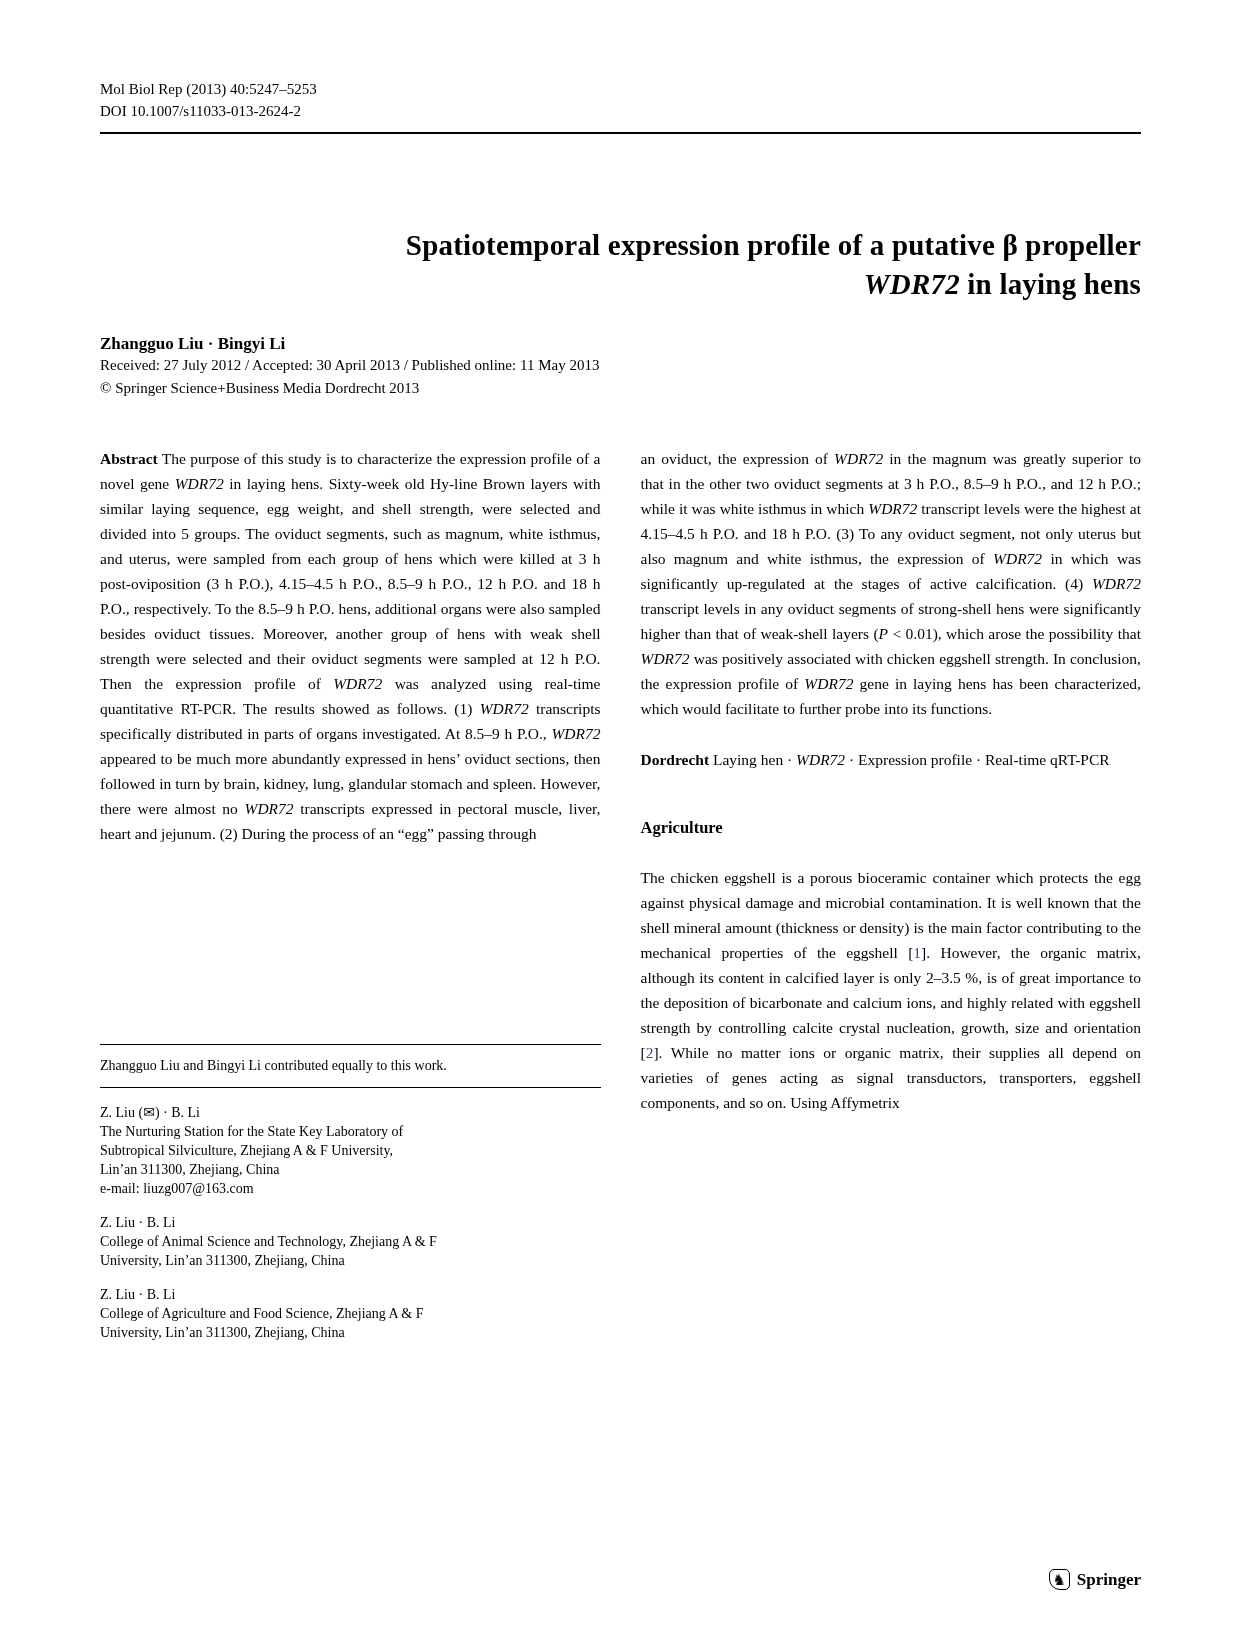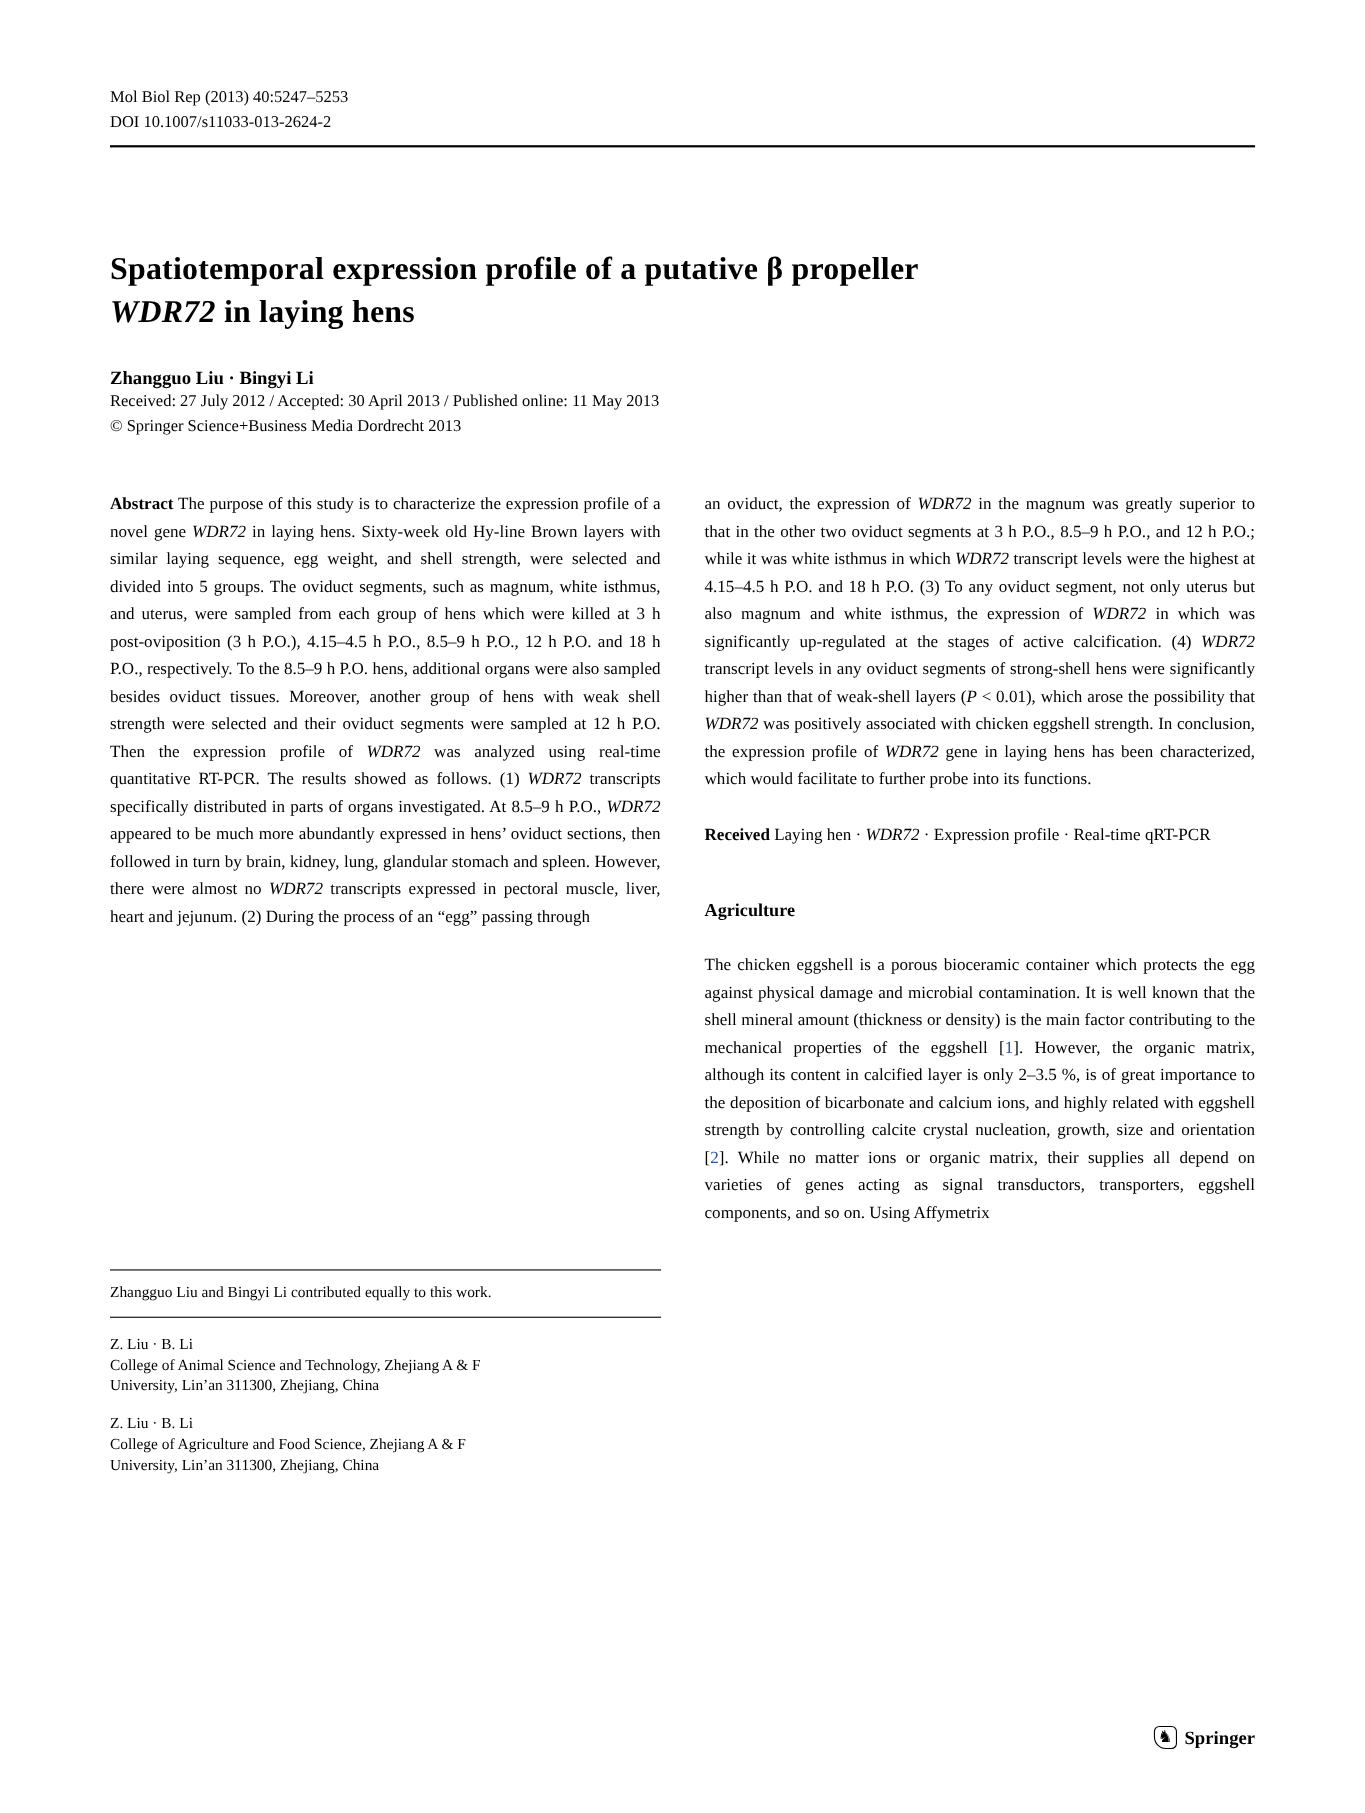--- a/index.html
+++ b/index.html
@@ -78,50 +78,55 @@
 <body>
 
 <div class="page">
 
   <div class="header">
     <div class="hdr-line">Mol Biol Rep (2013) 40:5247–5253</div>
     <div class="hdr-line">DOI 10.1007/s11033-013-2624-2</div>
     <hr class="hdr-rule">
   </div>
 
-  <h1 class="title" style="margin-bottom:0;"><span>Spatiotemporal expression profile of a putative β propeller
+  <h1 class="title" style="margin-bottom:0;text-align:right;"><span>Spatiotemporal expression profile of a putative β propeller
 </span><span class="it">WDR72</span><span> in laying hens</span></h1>
 
   <div class="authors">Zhangguo Liu · Bingyi Li</div>
 
   <div class="dates">Received: 27 July 2012 / Accepted: 30 April 2013 / Published online: 11 May 2013
 © Springer Science+Business Media Dordrecht 2013</div>
 
   <div class="columns">
 
     <div class="col">
       <p class="body-text" style="margin:0;"><span class="bd">Abstract</span><span>    The purpose of this study is to characterize the expression profile of a novel gene </span><span class="it">WDR72</span><span> in laying hens. Sixty-week old Hy-line Brown layers with similar laying sequence, egg weight, and shell strength, were selected and divided into 5 groups. The oviduct segments, such as magnum, white isthmus, and uterus, were sampled from each group of hens which were killed at 3 h post-oviposition (3 h P.O.), 4.15–4.5 h P.O., 8.5–9 h P.O., 12 h P.O. and 18 h P.O., respectively. To the 8.5–9 h P.O. hens, additional organs were also sampled besides oviduct tissues. Moreover, another group of hens with weak shell strength were selected and their oviduct segments were sampled at 12 h P.O. Then the expression profile of </span><span class="it">WDR72</span><span> was analyzed using real-time quantitative RT-PCR. The results showed as follows. (1) </span><span class="it">WDR72</span><span> transcripts specifically distributed in parts of organs investigated. At 8.5–9 h P.O., </span><span class="it">WDR72</span><span> appeared to be much more abundantly expressed in hens’ oviduct sections, then followed in turn by brain, kidney, lung, glandular stomach and spleen. However, there were almost no </span><span class="it">WDR72</span><span> transcripts expressed in pectoral muscle, liver, heart and jejunum. (2) During the process of an “egg” passing through</span></p>
 
       <div class="footnotes">
         <hr class="fn-rule">
         <div class="fn-equal">Zhangguo Liu and Bingyi Li contributed equally to this work.</div>
         <hr class="fn-rule">
+        <div class="affil">Z. Liu (✉) · B. Li
+The Nurturing Station for the State Key Laboratory of
+Subtropical Silviculture, Zhejiang A &amp; F University,
+Lin’an 311300, Zhejiang, China
+e-mail: liuzg007@163.com</div>
         <div class="affil">Z. Liu · B. Li
 College of Animal Science and Technology, Zhejiang A &amp; F
 University, Lin’an 311300, Zhejiang, China</div>
         <div class="affil">Z. Liu · B. Li
 College of Agriculture and Food Science, Zhejiang A &amp; F
 University, Lin’an 311300, Zhejiang, China</div>
       </div>
     </div>
 
     <div class="col">
       <p class="body-text" style="margin:0;"><span>an oviduct, the expression of </span><span class="it">WDR72</span><span> in the magnum was greatly superior to that in the other two oviduct segments at 3 h P.O., 8.5–9 h P.O., and 12 h P.O.; while it was white isthmus in which </span><span class="it">WDR72</span><span> transcript levels were the highest at 4.15–4.5 h P.O. and 18 h P.O. (3) To any oviduct segment, not only uterus but also magnum and white isthmus, the expression of </span><span class="it">WDR72</span><span> in which was significantly up-regulated at the stages of active calcification. (4) </span><span class="it">WDR72</span><span> transcript levels in any oviduct segments of strong-shell hens were significantly higher than that of weak-shell layers (</span><span class="it">P</span><span> &lt; 0.01), which arose the possibility that </span><span class="it">WDR72</span><span> was positively associated with chicken eggshell strength. In conclusion, the expression profile of </span><span class="it">WDR72</span><span> gene in laying hens has been characterized, which would facilitate to further probe into its functions.</span></p>
 
-      <p class="body-text keywords" style="margin-bottom:0;"><span class="bd">Received</span><span>    Laying hen · </span><span class="it">WDR72</span><span> · Expression profile · Real-time qRT-PCR</span></p>
+      <p class="body-text keywords" style="margin-bottom:0;"><span class="bd">Dordrecht</span><span>    Laying hen · </span><span class="it">WDR72</span><span> · Expression profile · Real-time qRT-PCR</span></p>
 
       <div class="section-heading">Agriculture</div>
 
       <p class="body-text intro-para" style="margin-bottom:0;"><span>The chicken eggshell is a porous bioceramic container which protects the egg against physical damage and microbial contamination. It is well known that the shell mineral amount (thickness or density) is the main factor contributing to the mechanical properties of the eggshell [</span><span class="ref">1</span><span>]. However, the organic matrix, although its content in calcified layer is only 2–3.5 %, is of great importance to the deposition of bicarbonate and calcium ions, and highly related with eggshell strength by controlling calcite crystal nucleation, growth, size and orientation [</span><span class="ref">2</span><span>]. While no matter ions or organic matrix, their supplies all depend on varieties of genes acting as signal transductors, transporters, eggshell components, and so on. Using Affymetrix</span></p>
     </div>
 
   </div>
 
   <div class="springer">
     <span class="knight">♞</span>

